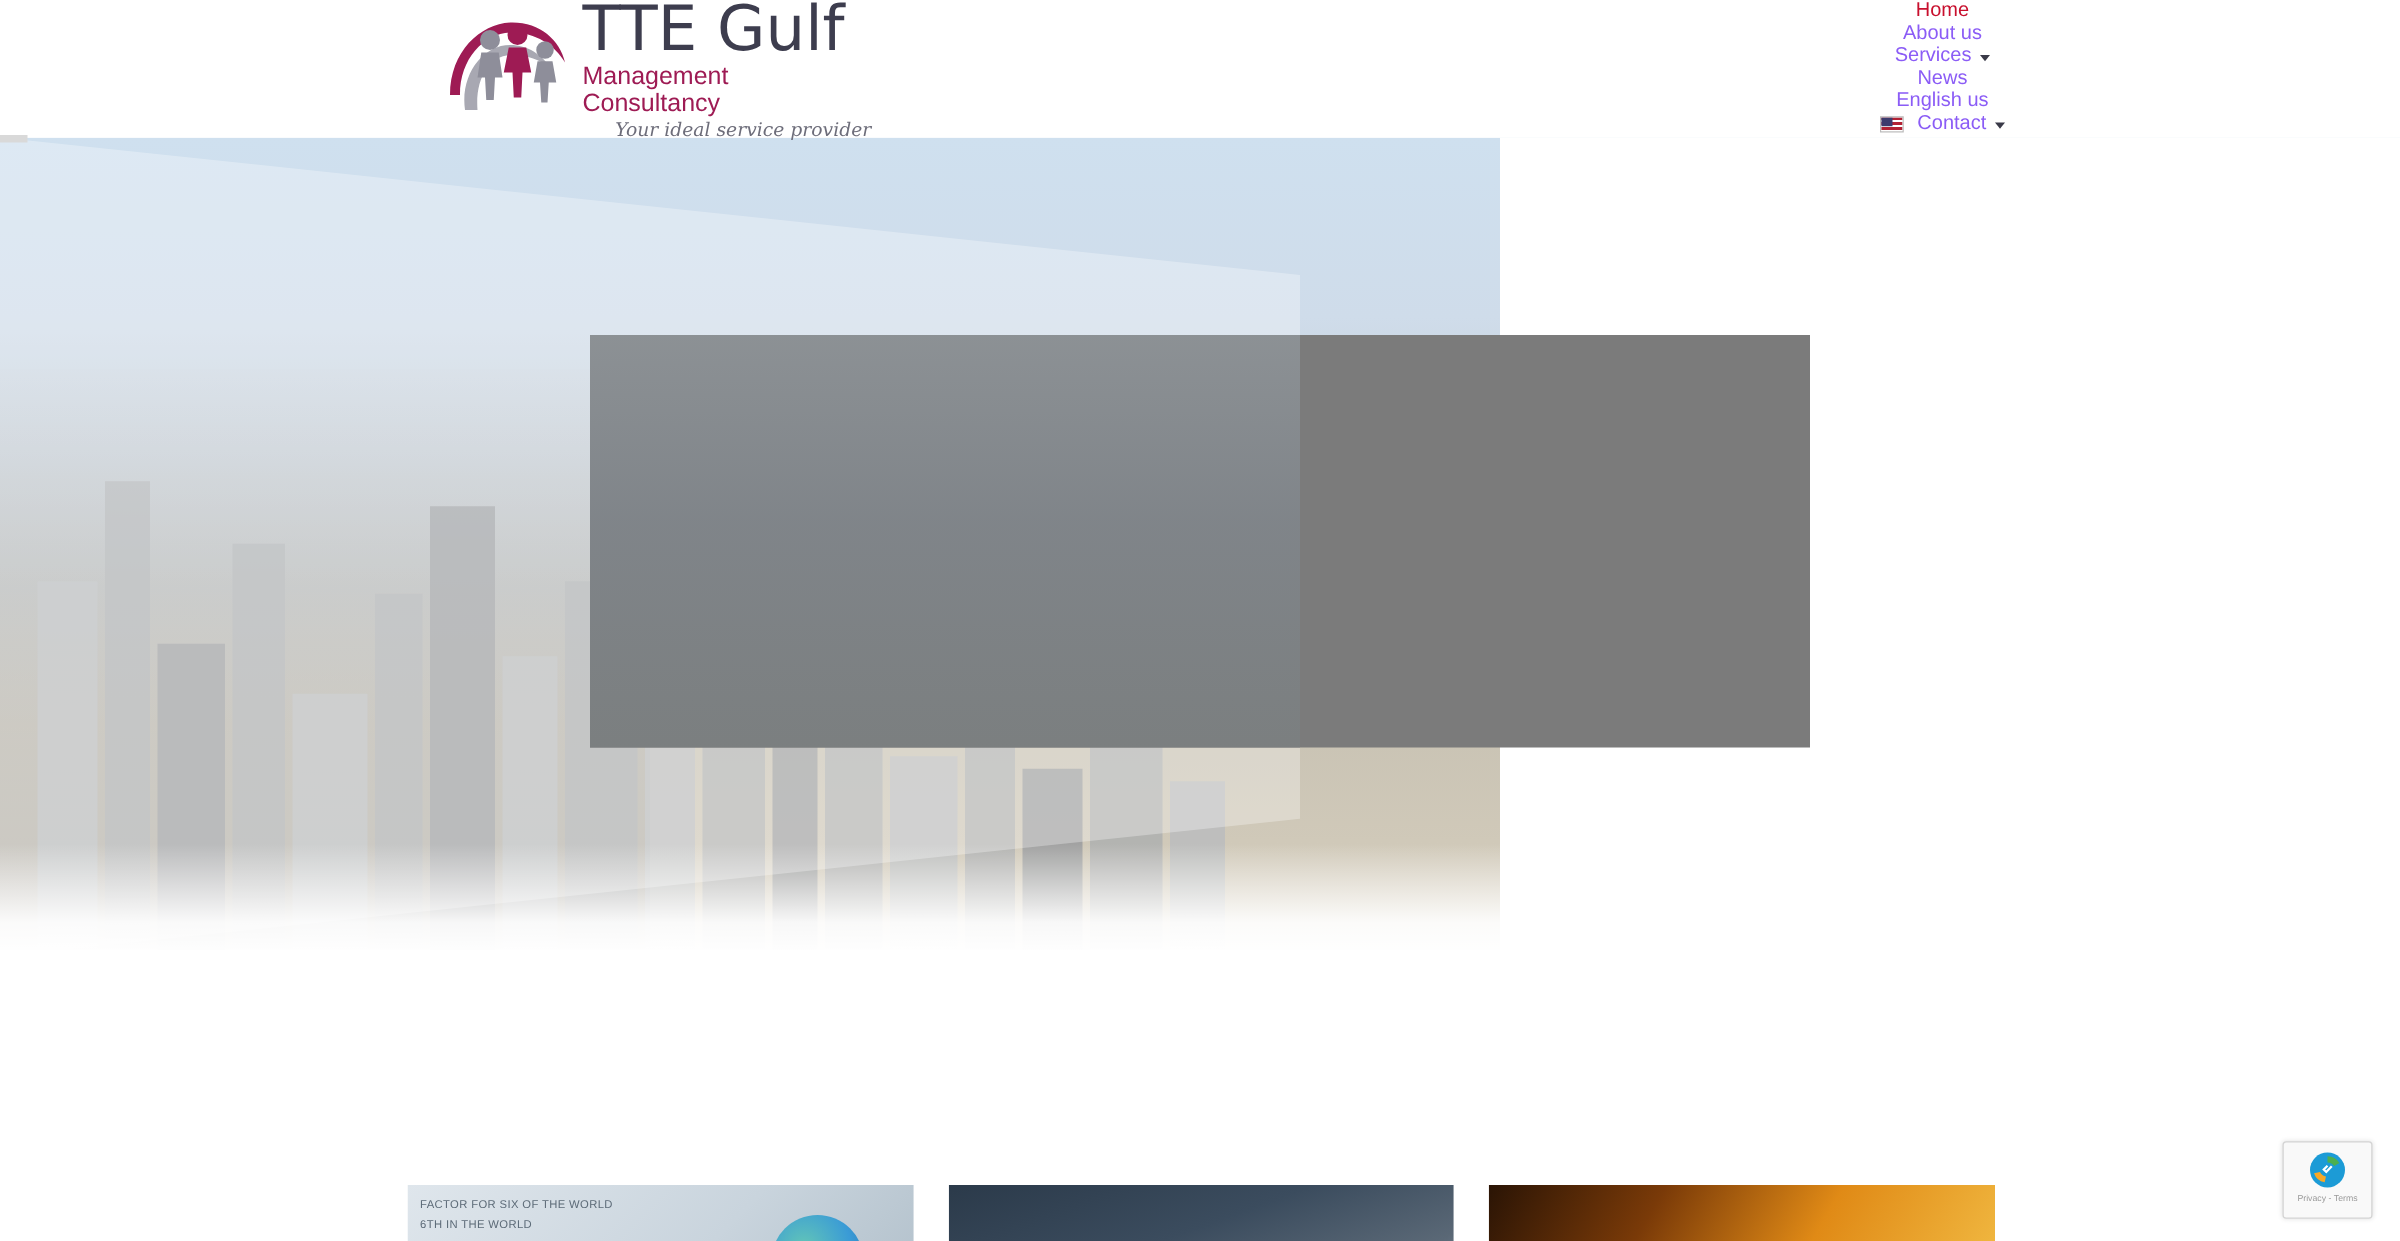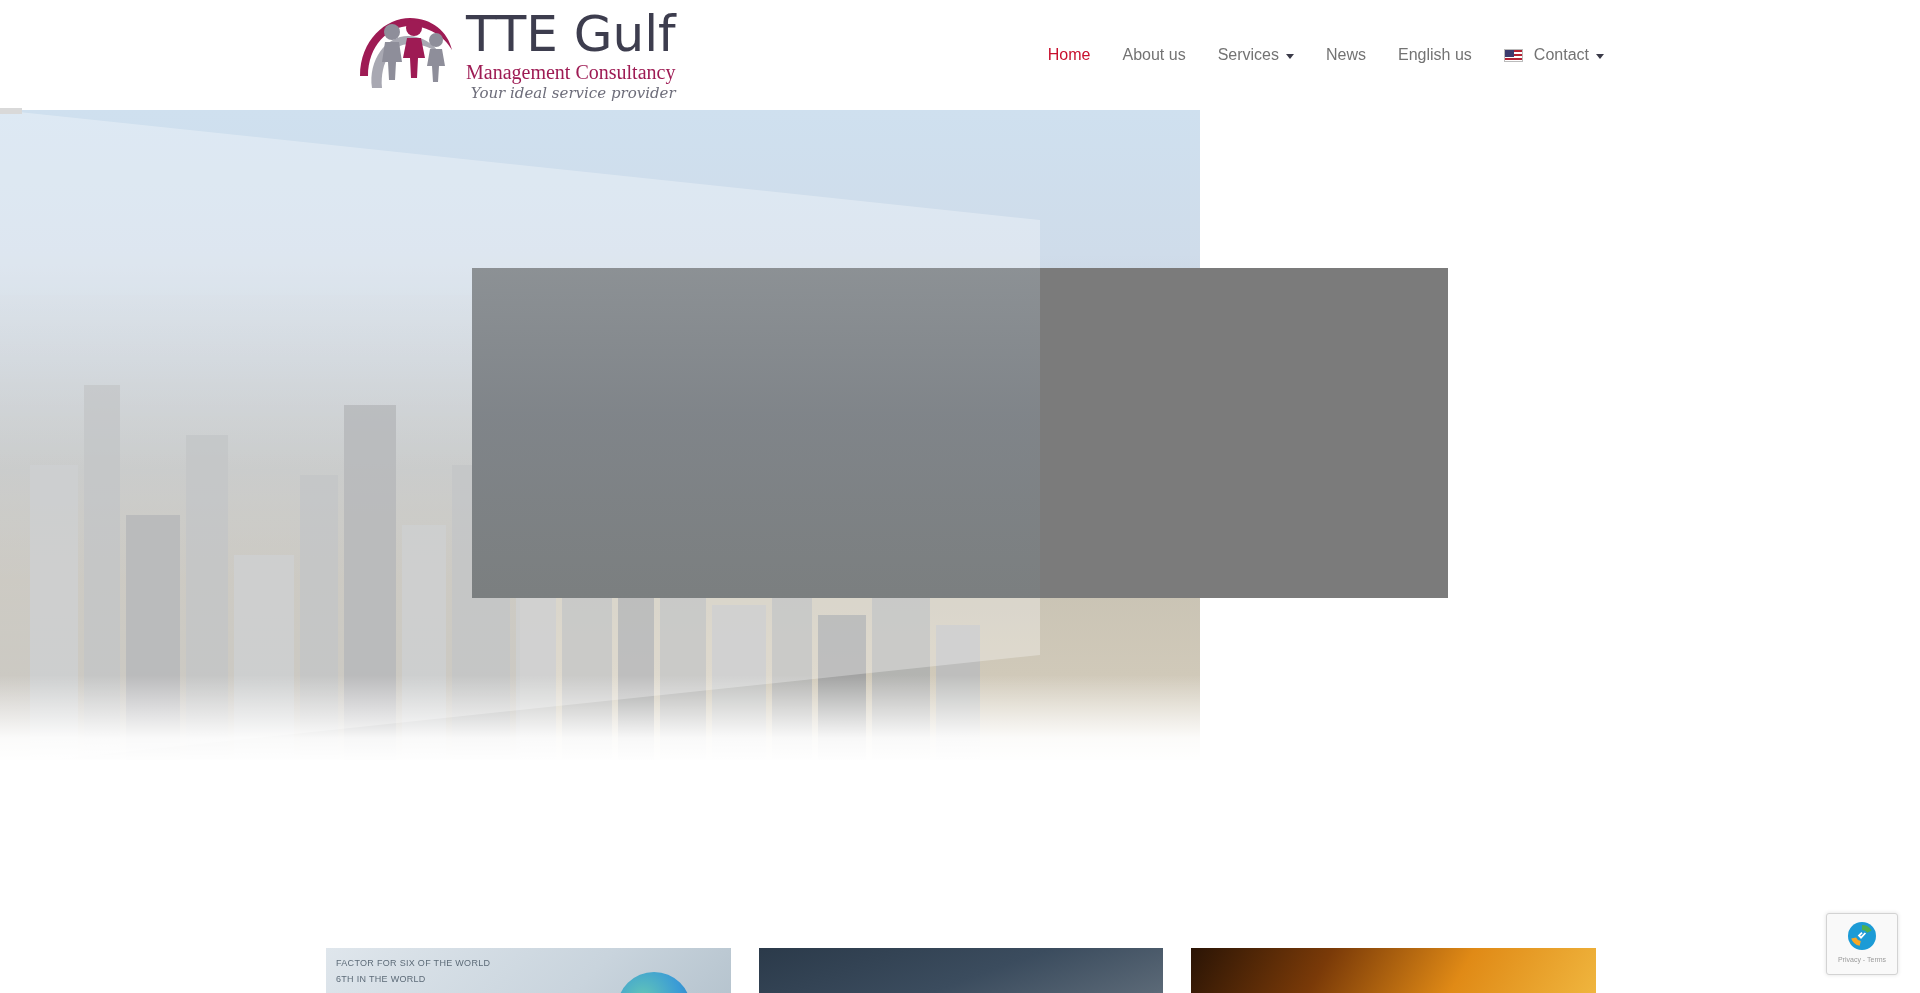--- a/index.html
+++ b/index.html
@@ -22,33 +22,33 @@
     display: flex; align-items: center;
   }
   .logo-mark { position: relative; width: 110px; height: 92px; flex: 0 0 110px; }
   .logo-text { position: relative; margin-left: 4px; }
   .logo-title {
     font-size: 50px; line-height: 50px; color: #3d3d4e; font-weight: 400;
     letter-spacing: 0px; font-family: "DejaVu Sans", sans-serif;
   }
   .logo-sub {
     font-size: 20px; line-height: 22px; color: #9e1b54; margin-top: 2px;
-    font-family: Liberation Serif, serif;
+    font-family: Liberation Sans, sans-serif;
   }
   .logo-tag {
     font-size: 15px; line-height: 17px; color: #6d6d7a; margin-top: 2px;
     text-align: right; font-family: "DejaVu Serif", serif; font-style: italic;
   }
 
   .nav {
     position: absolute; right: 300px; top: 0; height: 110px;
-    display: flex; align-items: center; gap: 0px;
+    display: flex; align-items: center; gap: 0px; flex-direction: column;
   }
   .nav-item {
-    font-size: 16px; color: #737373; padding: 0 16px; cursor: pointer;
+    font-size: 16px; color: #8b5cf6; padding: 0 16px; cursor: pointer;
     display: flex; align-items: center; gap: 7px; white-space: nowrap;
   }
   .nav-item.active { color: #c8102e; }
   .caret {
     display: inline-block; width: 0; height: 0;
     border-left: 4px solid transparent; border-right: 4px solid transparent;
     border-top: 5px solid #3a3a48; margin-top: 2px;
   }
   .flag {
     display: inline-block; width: 19px; height: 13px; position: relative;

